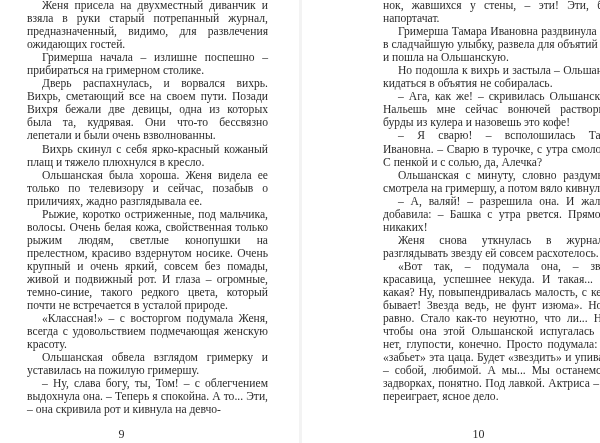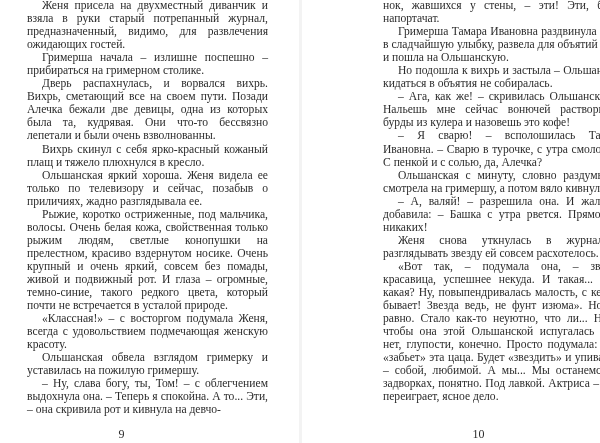--- a/index.html
+++ b/index.html
@@ -36,23 +36,23 @@
   .page-left .page-number { left: 1px; width: 241px; }
   .page-right .page-number { left: 56px; width: 241px; }
 </style>
 </head>
 <body>
 
 <div class="page page-left">
   <div class="text-block">
     <p>Женя присела на двухместный диванчик и взяла в руки старый потрепанный журнал, предназначенный, видимо, для развлечения ожидающих гостей.</p>
     <p>Гримерша начала – излишне поспешно – прибираться на гримерном столике.</p>
-    <p>Дверь распахнулась, и ворвался вихрь. Вихрь, сметающий все на своем пути. Позади Алечка бежали две девицы, одна из которых была та, кудрявая. Они что-то бессвязно лепетали и были очень взволнованны.</p>
+    <p>Дверь распахнулась, и ворвался вихрь. Вихрь, сметающий все на своем пути. Позади Вихря бежали две девицы, одна из которых была та, кудрявая. Они что-то бессвязно лепетали и были очень взволнованны.</p>
     <p>Вихрь скинул с себя ярко-красный кожаный плащ и тяжело плюхнулся в кресло.</p>
-    <p>Ольшанская яркий хороша. Женя видела ее только по телевизору и сейчас, позабыв о приличиях, жадно разглядывала ее.</p>
+    <p>Ольшанская была хороша. Женя видела ее только по телевизору и сейчас, позабыв о приличиях, жадно разглядывала ее.</p>
     <p>Рыжие, коротко остриженные, под мальчика, волосы. Очень белая кожа, свойственная только рыжим людям, светлые конопушки на прелестном, красиво вздернутом носике. Очень крупный и очень яркий, совсем без помады, живой и подвижный рот. И глаза – огромные, темно-синие, такого редкого цвета, который почти не встречается в усталой природе.</p>
     <p>«Классная!» – с восторгом подумала Женя, всегда с удовольствием подмечающая женскую красоту.</p>
     <p>Ольшанская обвела взглядом гримерку и уставилась на пожилую гримершу.</p>
     <p>– Ну, слава богу, ты, Том! – с облегчением выдохнула она. – Теперь я спокойна. А то... Эти, – она скривила рот и кивнула на девчо-</p>
   </div>
   <div class="page-number">9</div>
 </div>
 
 <div class="gutter"></div>
 

